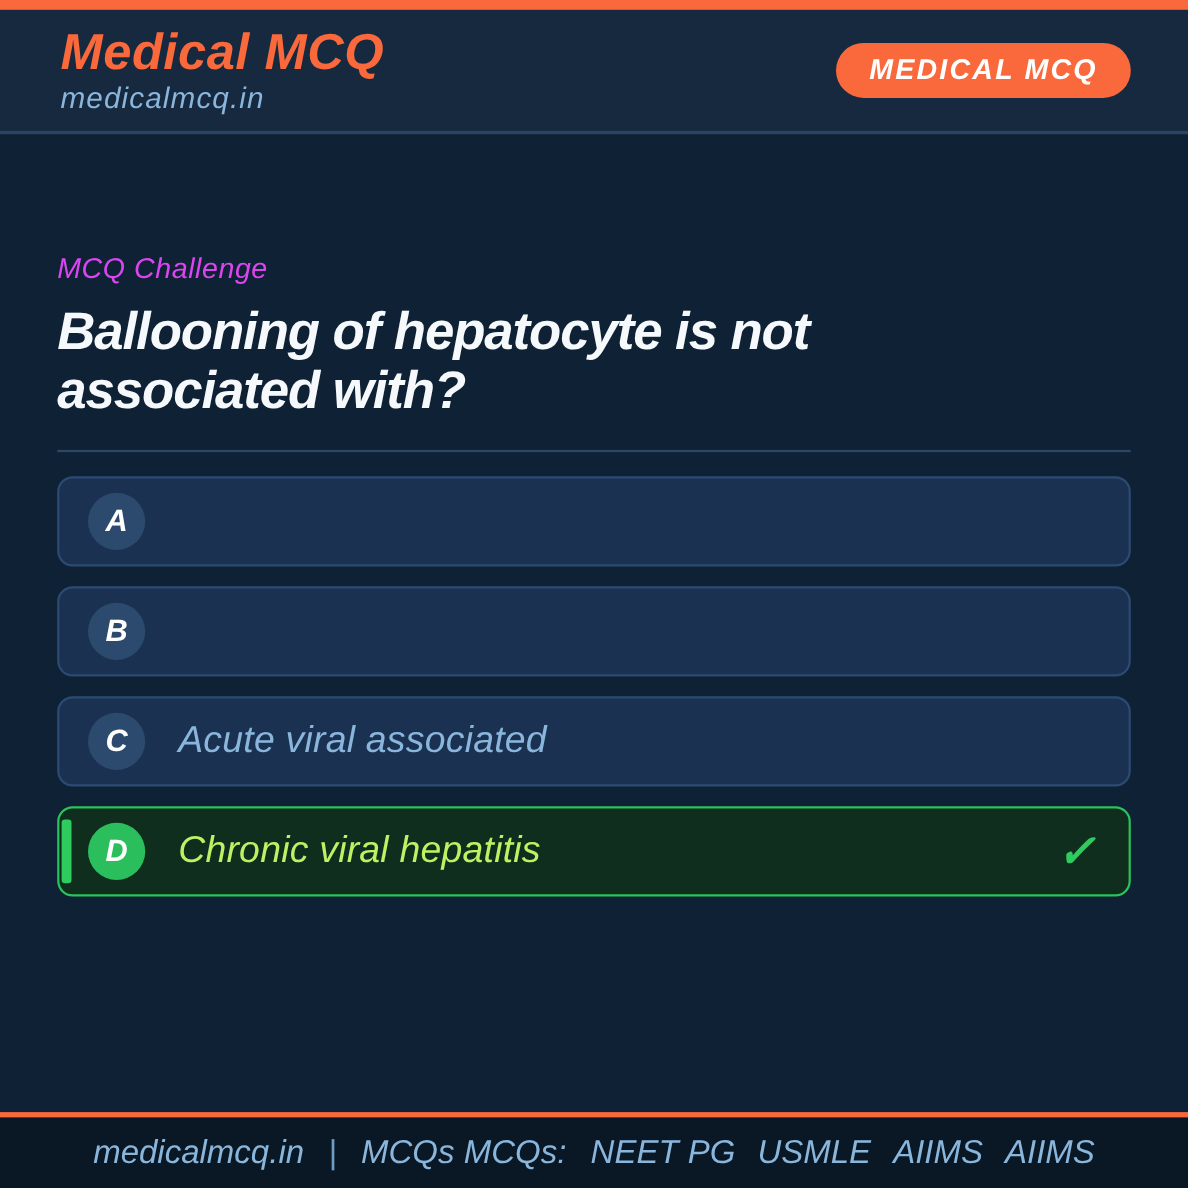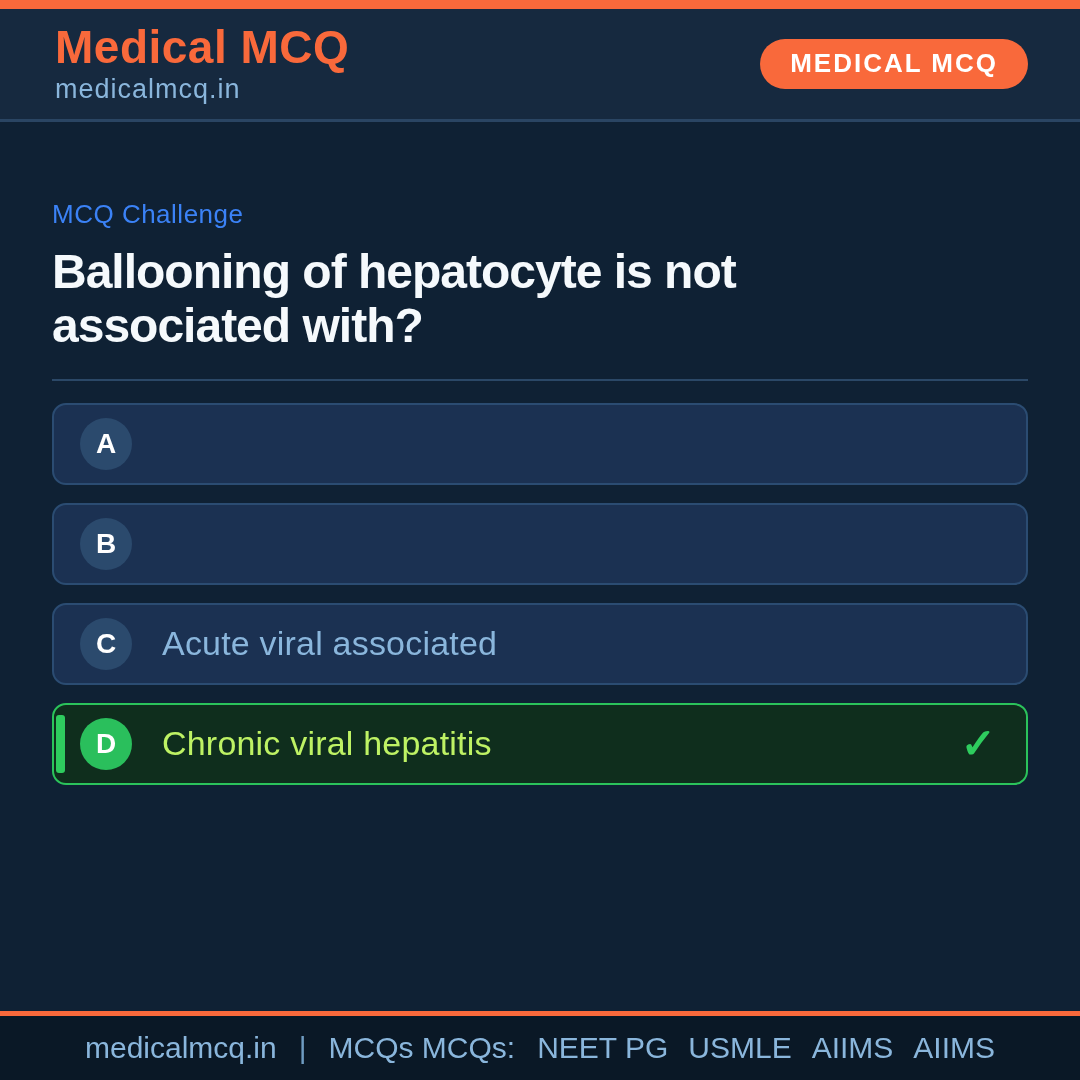--- a/index.html
+++ b/index.html
@@ -1,15 +1,15 @@
 <!DOCTYPE html>
 <html><head>
 <meta charset="utf-8">
 <style>
-  * { margin: 0; padding: 0; box-sizing: border-box; }
+  * { margin: 0; padding: 0; box-sizing: border-box; font-style: italic; }
   html, body { width: 1080px; height: 1080px; }
   body {
     position: relative;
     background: #0f2134;
     font-family: "Liberation Sans", sans-serif;
     overflow: hidden;
   }
 
   
   .top-bar { height: 9px; background: #f9693b; }
@@ -44,22 +44,22 @@
     font-weight: bold;
     letter-spacing: 2px;
     padding: 9px 30px 10px 30px;
     border-radius: 26px;
     white-space: nowrap;
   }
 
   
   .main { padding: 0 52px; }
   .kicker {
-    margin-top: 77px;
-    color: #3b82f6;
+    margin-top: 107px;
+    color: #d946ef;
     font-size: 26px;
     letter-spacing: 0.5px;
   }
   .question {
     margin-top: 15px;
     color: #f5f9fc;
     font-size: 48px;
     font-weight: bold;
     letter-spacing: -1px;
     line-height: 1.12;

